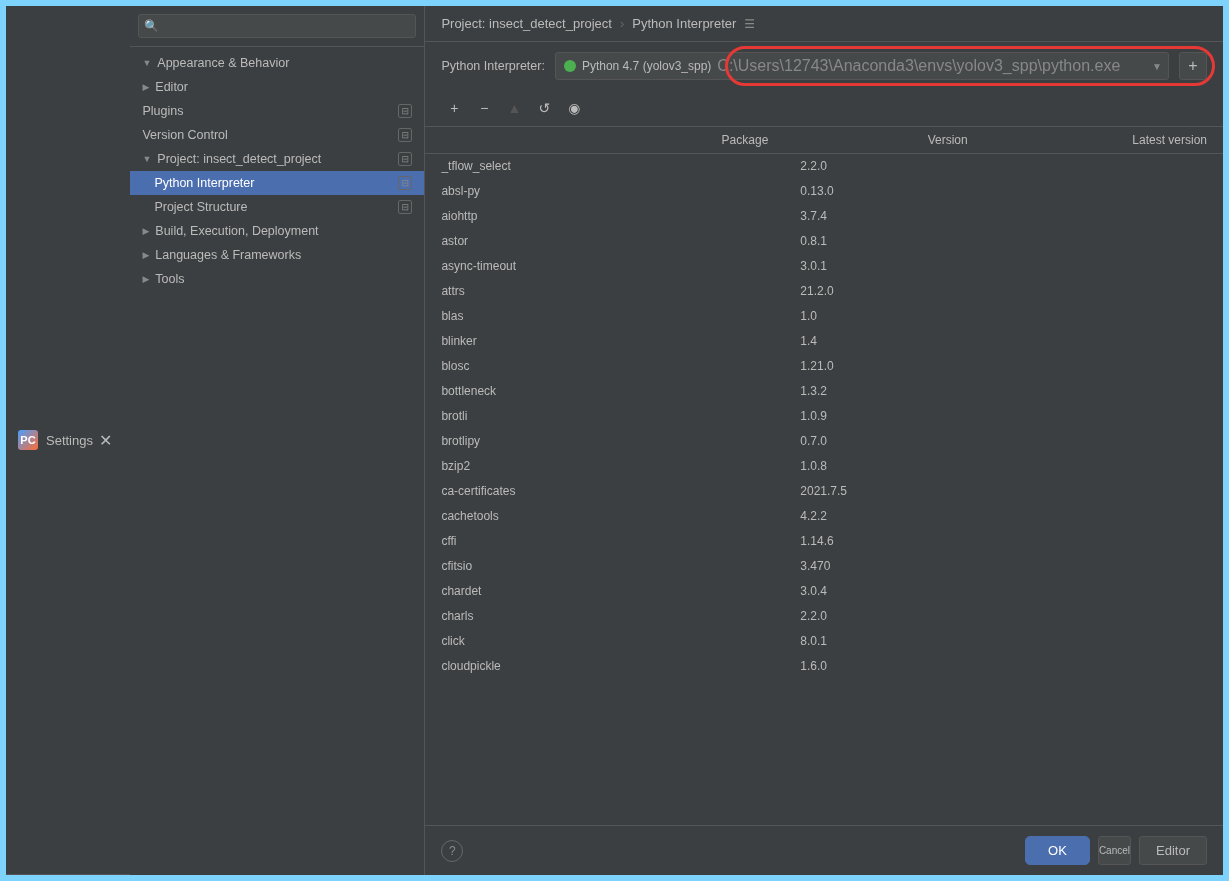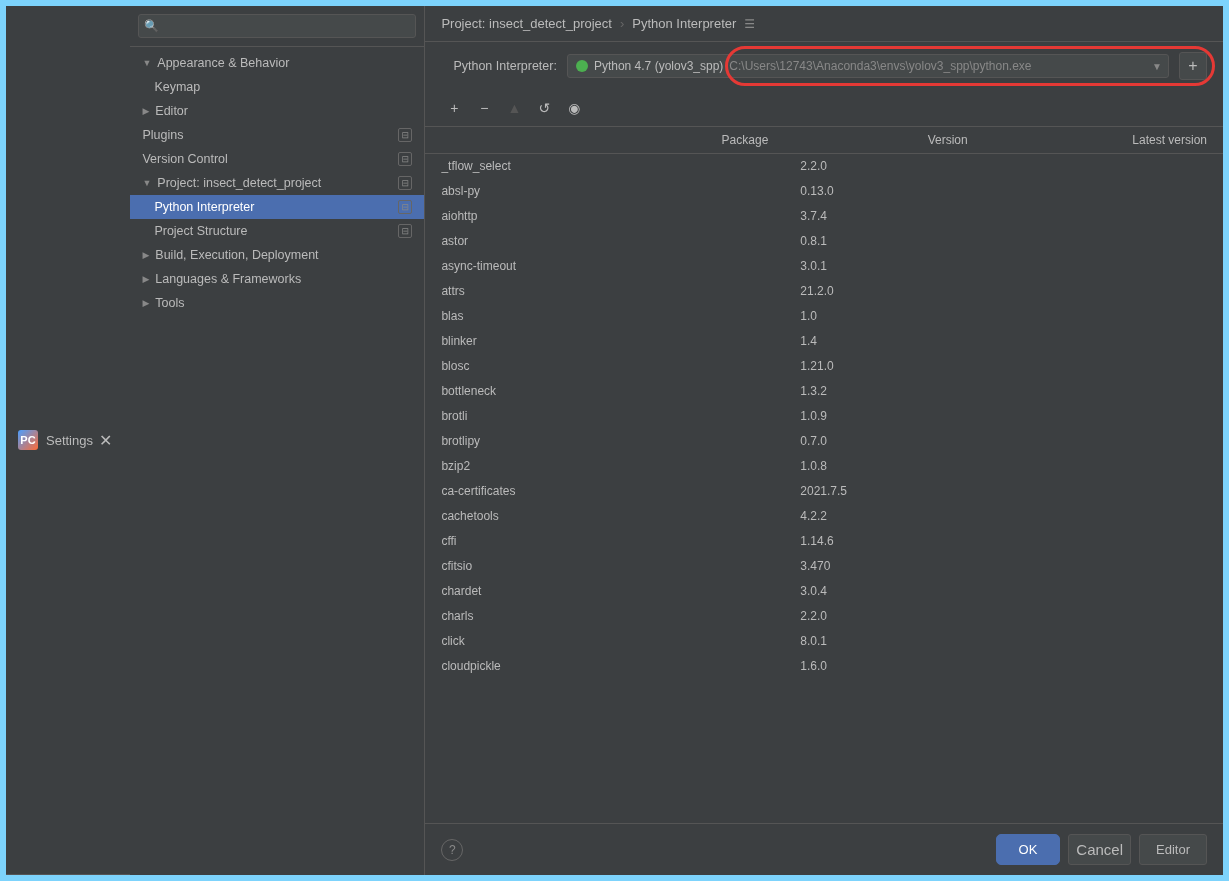--- a/index.html
+++ b/index.html
@@ -160,21 +160,20 @@
       align-items: center;
       padding: 10px 16px;
       gap: 10px;
       flex-shrink: 0;
       position: relative;
     }
     .interpreter-label {
       color: #bbb;
       font-size: 12.5px;
       white-space: nowrap;
-      margin-left: 12px;
     }
     .interpreter-selector {
       flex: 1;
       background: #45494a;
       border: 1px solid #555;
       border-radius: 3px;
       padding: 4px 30px 4px 8px;
       color: #bbb;
       font-size: 12px;
       display: flex;
@@ -317,23 +316,23 @@
       border-radius: 5px;
       padding: 6px 22px;
       cursor: pointer;
       font-size: 13px;
     }
     .btn-cancel {
       background: #45494a;
       color: #bbb;
       border: 1px solid #555;
       border-radius: 3px;
-      padding: 6px 7px;
-      cursor: pointer;
-      font-size: 15px;
+      padding: 6px 0;
+      cursor: pointer;
+      font-size: 10px;
     }
     .btn-apply {
       background: #45494a;
       color: #bbb;
       border: 1px solid #555;
       border-radius: 3px;
       padding: 6px 16px;
       cursor: pointer;
       font-size: 13px;
     }
@@ -374,23 +373,20 @@
           <input class="search-input" type="text" style="">
         </div>
       </div>
       <div class="sidebar-nav">
 
         <div class="nav-item section-header">
           <span class="arrow">▼</span>
           <span>Appearance &amp; Behavior</span>
         </div>
 
-        <div class="nav-item nav-sub">
-          <span>Keymap</span>
-        </div>
 
         <div class="nav-item section-header">
           <span class="arrow">▶</span>
           <span>Editor</span>
         </div>
 
         <div class="nav-item has-indicator">
           <span>Plugins</span>
           <span class="nav-indicator">⊟</span>
         </div>
@@ -445,21 +441,21 @@
       </div>
 
       <div class="interpreter-row">
 
         <div class="red-circle-overlay"></div>
 
         <span class="interpreter-label">Python Interpreter:</span>
         <div class="interpreter-selector">
           <span class="python-status-dot"></span>
           <span>Python 4.7 (yolov3_spp)</span>
-          <span style="color:#888;font-size:12px;">C:\Users\12743\Anaconda3\envs\yolov3_spp\python.exe</span>
+          <span style="color:#888;font-size:16px;">C:\Users\12743\Anaconda3\envs\yolov3_spp\python.exe</span>
           <span class="interpreter-dropdown-arrow">▼</span>
         </div>
         <button class="add-interpreter-btn">+</button>
       </div>
 
       <div class="pkg-toolbar">
         <button class="toolbar-btn">+</button>
         <button class="toolbar-btn">−</button>
         <button class="toolbar-btn disabled">▲</button>
         <button class="toolbar-btn">↺</button>

